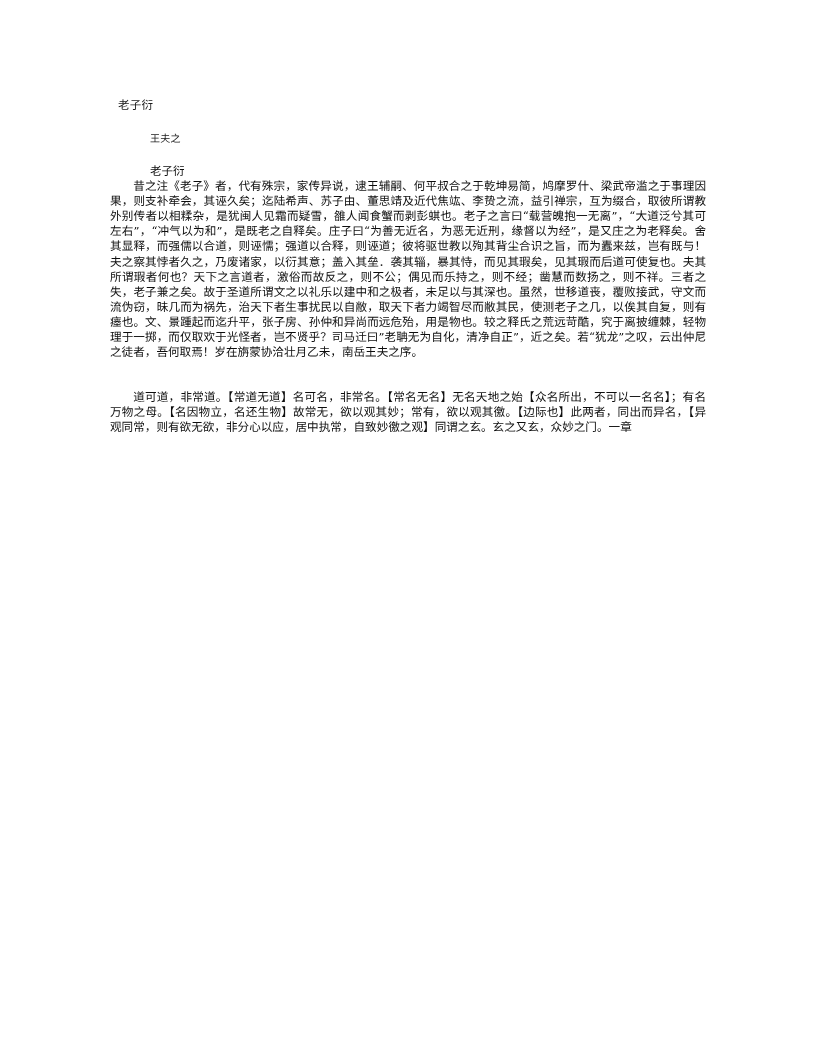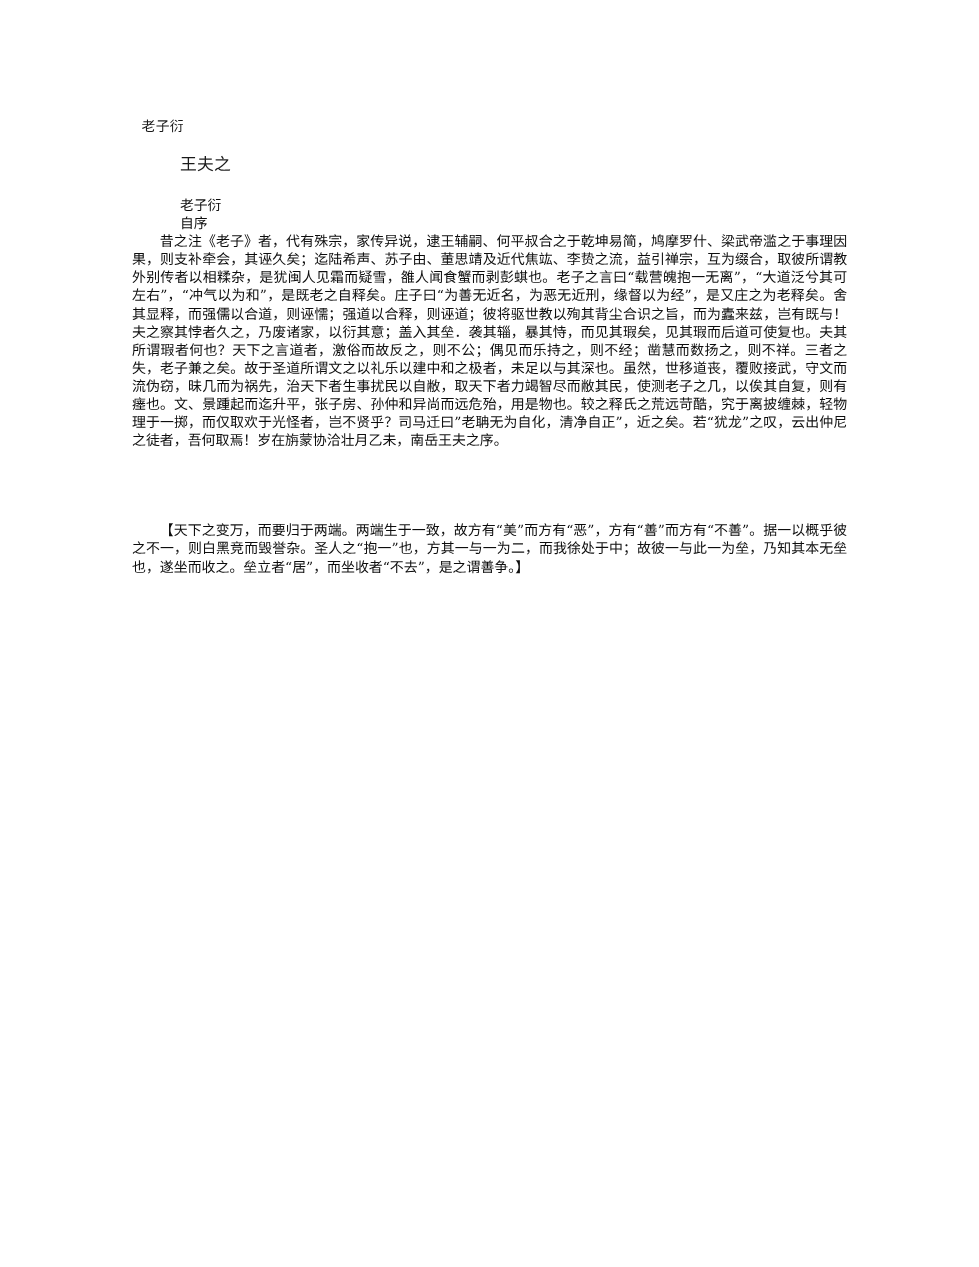--- a/index.html
+++ b/index.html
@@ -34,21 +34,21 @@
     line-height: 15px;
     letter-spacing: 0.2px;
     color: #1a1a1a;
     white-space: nowrap;
   }
 
   .doc-author {
     position: absolute;
     left: 150px;
     top: 131px;
-    font-size: 14px;
+    font-size: 10px;
     line-height: 15px;
     letter-spacing: 0.2px;
     color: #1a1a1a;
     white-space: nowrap;
   }
 
   
   .body-text {
     position: absolute;
     left: 110px;
@@ -91,31 +91,30 @@
 <div class="page">
 
   <div class="doc-title">老子衍</div>
 
   <div class="doc-author">王夫之</div>
 
   <div class="body-text">
 
     <div class="heading-line">老子衍</div>
 
-    <div class="heading-line">自序</div>
 
     <p class="para">昔之注《老子》者，代有殊宗，家传异说，逮王辅嗣、何平叔合之于乾坤易简，鸠摩罗什、梁武帝滥之于事理因果，则支补牵会，其诬久矣；迄陆希声、苏子由、董思靖及近代焦竑、李贽之流，益引禅宗，互为缀合，取彼所谓教外别传者以相糅杂，是犹闽人见霜而疑雪，雒人闻食蟹而剥彭蜞也。老子之言曰“载营魄抱一无离”，“大道泛兮其可左右”，“冲气以为和”，是既老之自释矣。庄子曰“为善无近名，为恶无近刑，缘督以为经”，是又庄之为老释矣。舍其显释，而强儒以合道，则诬懦；强道以合释，则诬道；彼将驱世教以殉其背尘合识之旨，而为蠹来兹，岂有既与！夫之察其悖者久之，乃废诸家，以衍其意；盖入其垒．袭其辎，暴其恃，而见其瑕矣，见其瑕而后道可使复也。夫其所谓瑕者何也？天下之言道者，激俗而故反之，则不公；偶见而乐持之，则不经；凿慧而数扬之，则不祥。三者之失，老子兼之矣。故于圣道所谓文之以礼乐以建中和之极者，未足以与其深也。虽然，世移道丧，覆败接武，守文而流伪窃，昧几而为祸先，治天下者生事扰民以自敝，取天下者力竭智尽而敝其民，使测老子之几，以俟其自复，则有瘗也。文、景踵起而迄升平，张子房、孙仲和异尚而远危殆，用是物也。较之释氏之荒远苛酷，究于离披缠棘，轻物理于一掷，而仅取欢于光怪者，岂不贤乎？司马迁曰”老聃无为自化，清净自正”，近之矣。若“犹龙”之叹，云出仲尼之徒者，吾何取焉！岁在旃蒙协洽壮月乙未，南岳王夫之序。</p>
 
     <div class="gap-lg"></div>
 
+    <p class="para">道可道，非常道。【常道无道】名可名，非常名。【常名无名】无名天地之始【众名所出，不可以一名名】；有名万物之母。【名因物立，名还生物】故常无，欲以观其妙；常有，欲以观其徼。【边际也】此两者，同出而异名，【异观同常，则有欲无欲，非分心以应，居中执常，自致妙徼之观】同谓之玄。玄之又玄，众妙之门。一章</p>
 
 
     <div class="gap-md"></div>
 
 
-    <p class="para commentary">【天下之变万，而要归于两端。两端生于一致，故方有“美”而方有“恶”，方有“善”而方有“不善”。据一以概乎彼之不一，则白黑竞而毁誉杂。圣人之“抱一”也，方其一与一为二，而我徐处于中；故彼一与此一为垒，乃知其本无垒也，遂坐而收之。垒立者“居”，而坐收者“不去”，是之谓善争。】</p>
 
     <div class="gap-md"></div>
 
 
   </div>
 
 </div>
 
 </body></html>

